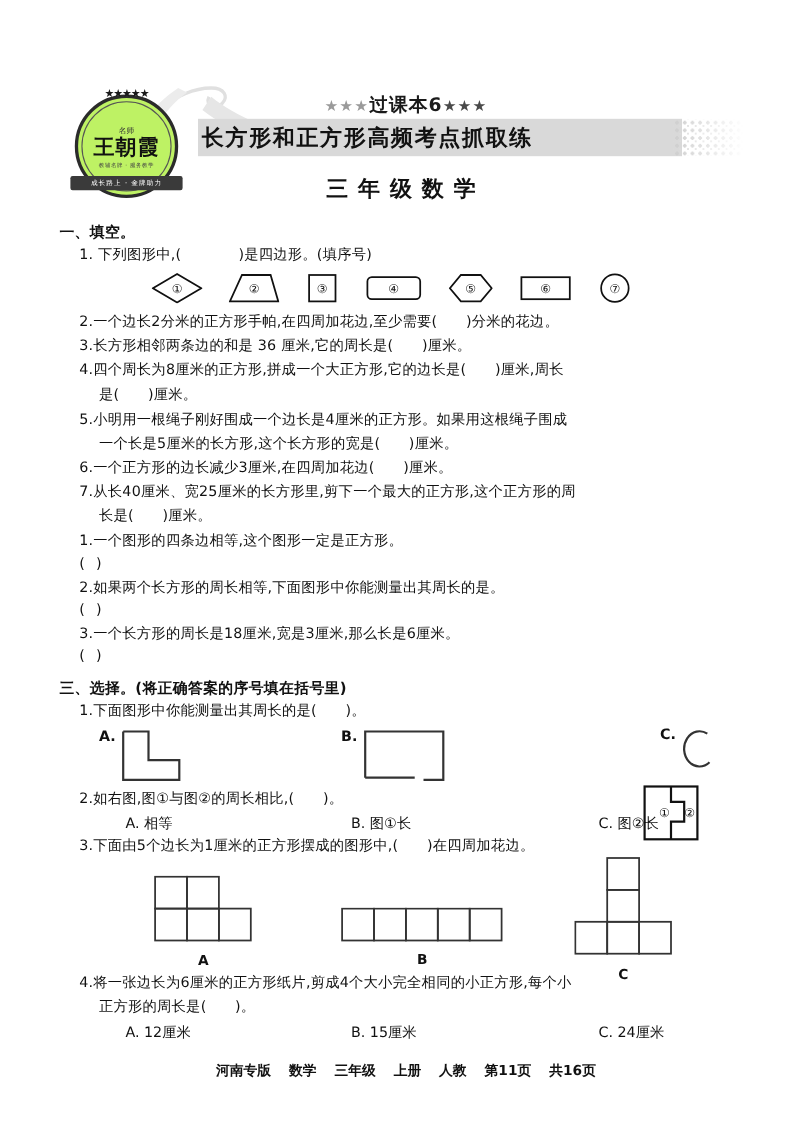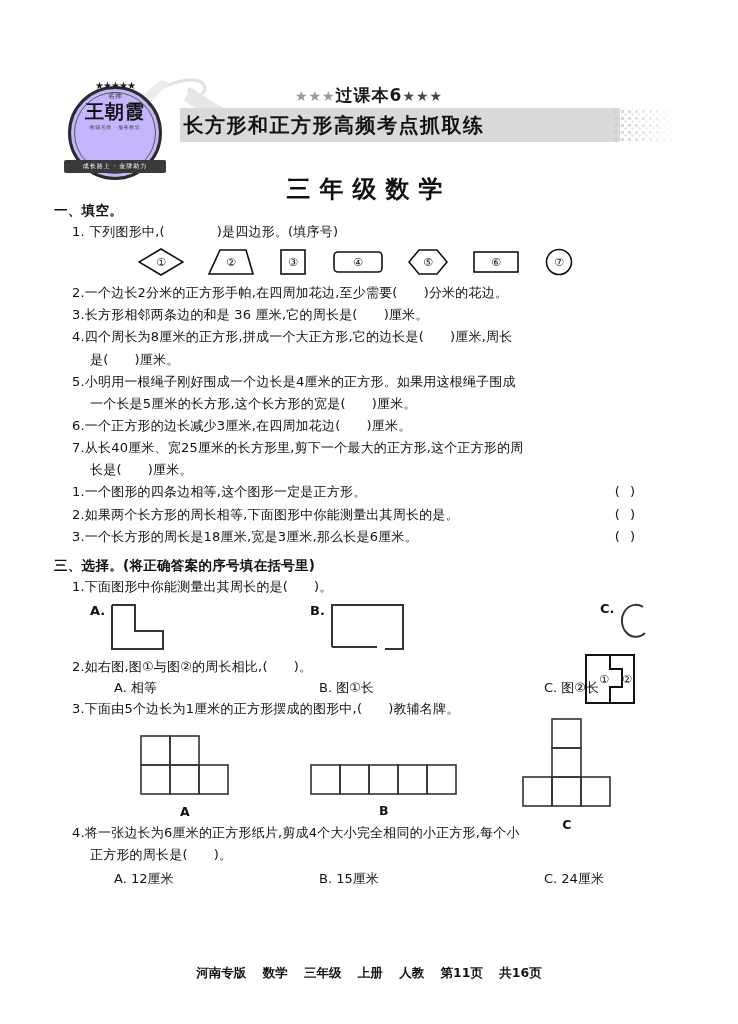--- a/index.html
+++ b/index.html
@@ -23,23 +23,23 @@
   .ribbon-swoosh {
     position:absolute; left:52px; top:78px;
     width:220px; height:86px;
     pointer-events:none;
   }
   .logo-badge {
     position:absolute; left:12px; top:14px;
     width:94px; height:94px;
     border-radius:50%;
     border:3px solid #2b2b2b;
-    background:#c4b5fd;
+    background:#bef264;
     display:flex; flex-direction:column;
-    align-items:center; 
+    align-items:center; justify-content:center;
   }
   .logo-inner-ring {
     position:absolute; left:18px; top:20px;
     width:82px; height:82px;
     border-radius:50%;
     border:1px solid #555;
   }
   .logo-crownstars {
     position:absolute; left:14px; top:8px;
     width:90px; text-align:center;
@@ -99,43 +99,42 @@
     position:absolute; top:112px; left:0; width:668px;
     text-align:center;
     font-size:20px; font-weight:bold;
     letter-spacing:1.5px;
     color:#111;
     z-index:2;
   }
   .grade-title {
     position:absolute; top:158px; left:0; width:738px;
     text-align:center;
-    font-size:24px; font-weight:bold;
+    font-size:20px; font-weight:bold;
     letter-spacing:9px;
     color:#111;
-    margin-top:15px;
   }
 
   
   .sheet { position:absolute; top:196px; left:0; width:672px; }
 
   .sec-head {
     font-size:13.5px; font-weight:bold;
     margin:6px 0 2px 54px;
     letter-spacing:0.3px;
   }
   .q {
     font-size:13px;
     margin:2px 0 2px 72px;
     line-height:1.55;
     letter-spacing:0.2px;
     position:relative;
   }
   .q.ind { margin-left:90px; }
-  .q-row { display:flex; justify-content:space-between; padding-right:34px; }
+  .q-row { display:flex; justify-content:space-between; padding-right:34px;flex-direction:column; }
   .q-row .tf { white-space:nowrap; letter-spacing:3px; }
 
   .blank { display:inline-block; min-width:42px; }
   .blank-sm { display:inline-block; min-width:26px; }
 
   
   .shapes-row {
     display:flex; align-items:center;
     gap:24px;
     margin:5px 0 6px 138px;
@@ -362,21 +361,21 @@
     </div>
   </div>
 
   <div class="opts">
     <span class="o1">A. 相等</span>
     <span class="o2">B. 图①长</span>
     <span>C. 图②长</span>
   </div>
 
   <div class="q">
-    <span>3.</span><span>下面由5个边长为1厘米的正方形摆成的图形中,(</span><span class="blank-sm">&nbsp;&nbsp;&nbsp;&nbsp;&nbsp;</span><span>)教辅名牌。</span>
+    <span>3.</span><span>下面由5个边长为1厘米的正方形摆成的图形中,(</span><span class="blank-sm">&nbsp;&nbsp;&nbsp;&nbsp;&nbsp;</span><span>)在四周加花边。</span>
   </div>
 
   <div class="penta-row">
     <div class="penta" style="left:140px; top:10px;">
       <svg width="90" height="62" viewBox="0 0 90 62">
         <g fill="none" stroke="#333" stroke-width="1.6">
           <rect x="1" y="1" width="29" height="29"></rect>
           <rect x="30" y="1" width="29" height="29"></rect>
           <rect x="1" y="30" width="29" height="29"></rect>
           <rect x="30" y="30" width="29" height="29"></rect>

